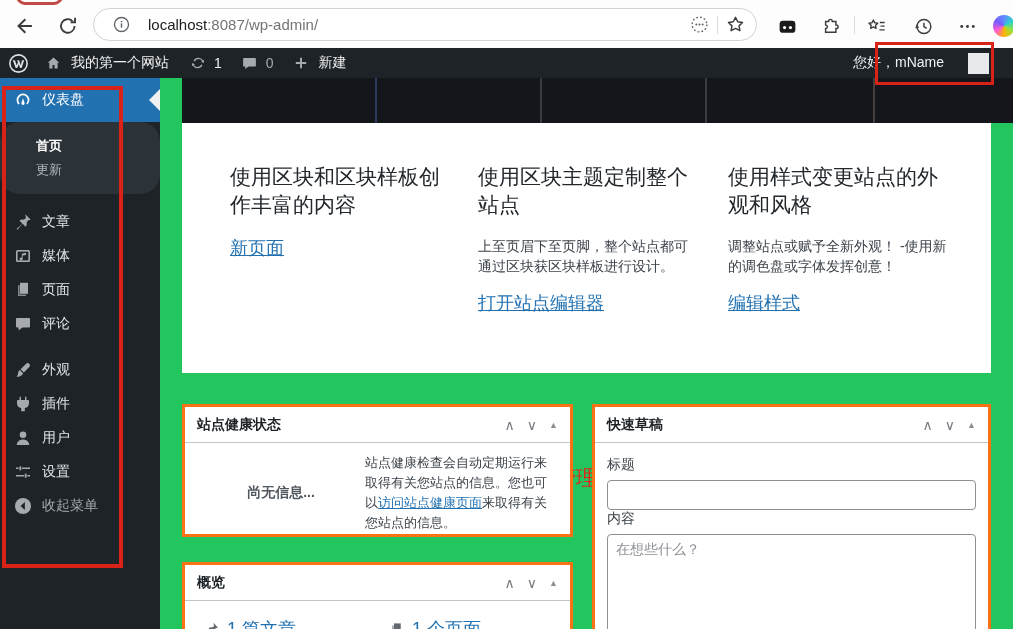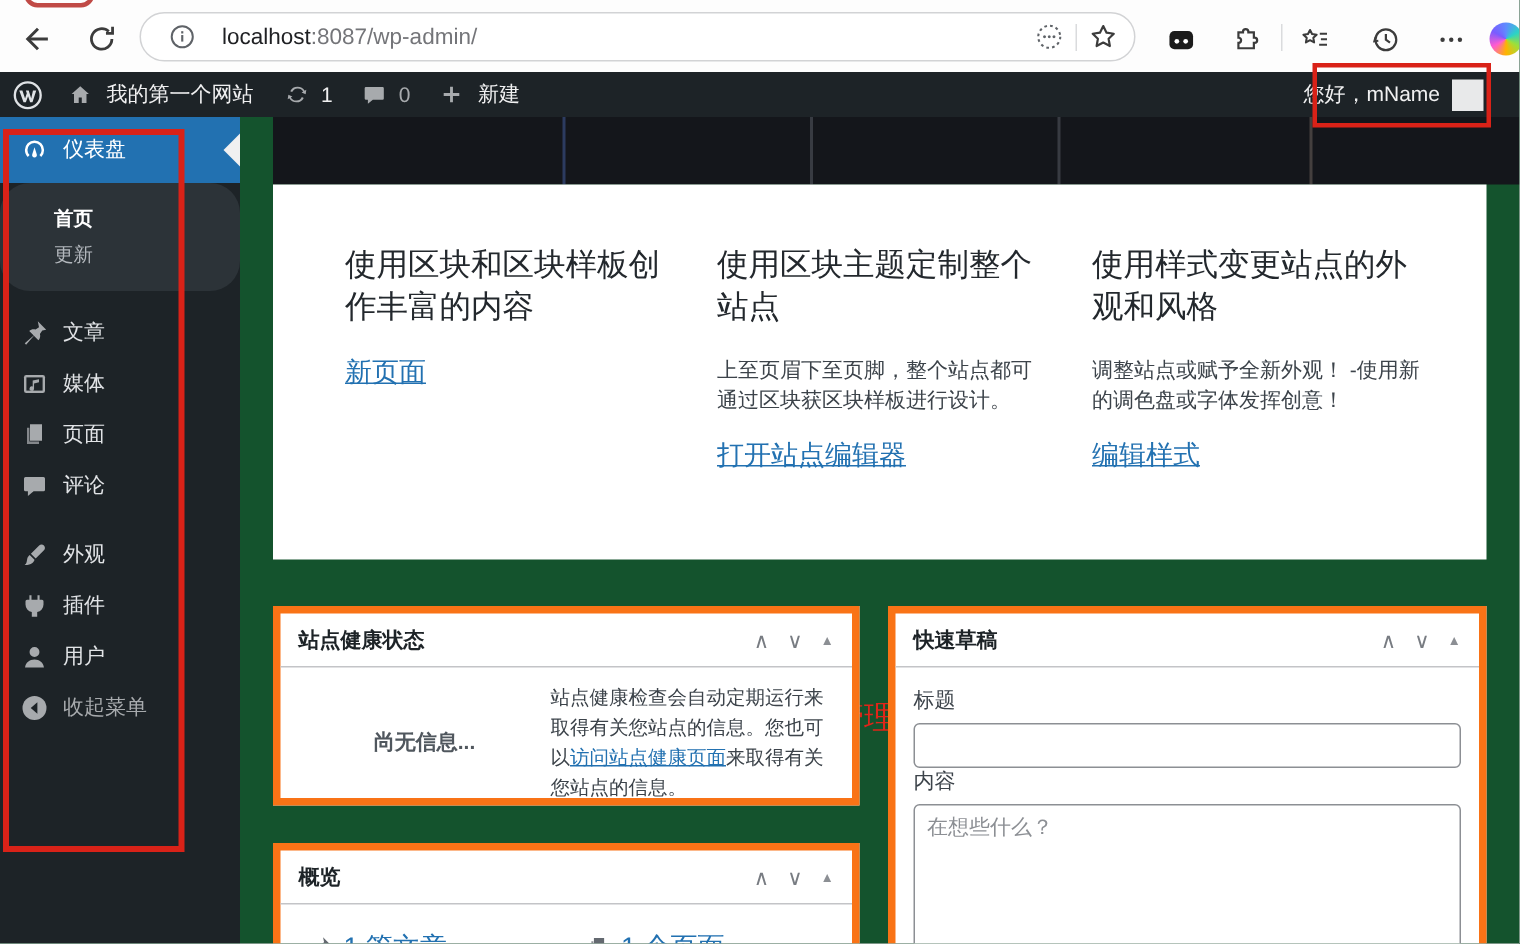--- a/index.html
+++ b/index.html
@@ -1,19 +1,19 @@
 <!DOCTYPE html>
 <html><head>
 <meta charset="utf-8">
 <style>
   * { margin:0; padding:0; box-sizing:border-box; }
   html,body { background:#ccc; }
   .screen {
     position:relative; width:1013px; height:629px; overflow:hidden;
-    background:#14532d; font-family:"Liberation Sans", sans-serif;
+    background:#22c55e; font-family:"Liberation Sans", sans-serif;
   }
   svg { display:block; }
 
   
   .browser { position:absolute; left:0; top:0; width:1013px; height:48px; background:#fdfdfd; z-index:5; }
   .red-tab { position:absolute; left:16px; top:-15px; width:47px; height:20px; border:3px solid #c04a46; border-radius:9px; }
   .nav-btn { position:absolute; top:13px; width:26px; height:26px; display:flex; align-items:center; justify-content:center; cursor:pointer; }
   .nav-back { left:11px; } .nav-reload { left:55px; }
   .pill { position:absolute; left:93px; top:8px; width:664px; height:33px; background:#fff; border:1px solid #d2d3d5; border-radius:17px; display:flex; align-items:center; padding:0 10px; }
   .pill .info { margin-left:8px; }
@@ -25,21 +25,21 @@
   .tdiv { position:absolute; top:16px; left:854px; width:1px; height:18px; background:#dadbdd; }
   .copilot { position:absolute; left:993px; top:15px; width:22px; height:22px; border-radius:50%;
     background:conic-gradient(#5f8bff,#2bd3c6,#9ce03a,#ffb300,#ff5bd1,#7a5cff,#5f8bff); }
 
   
   .adminbar { position:absolute; left:0; top:48px; width:1013px; height:30px; background:#1d2327; color:#f0f0f1; display:flex; align-items:center; font-size:14px; z-index:4; }
   .ab-left { display:flex; align-items:center; padding-left:8px; }
   .ab-item { display:flex; align-items:center; cursor:pointer; }
   .ab-count { margin-left:5px; color:#f0f0f1; }
   .ab-count.dim { color:#a7aaad; }
-  .ab-right { margin-left:auto; display:flex; align-items:center; gap:8px; padding-right:24px; cursor:pointer; }
+  .ab-right { margin-left:auto; display:flex; align-items:center; gap:24px; padding-right:24px; cursor:pointer; }
   .avatar { width:21px; height:21px; background:#e8e9ea; }
 
   
   .sidebar { position:absolute; left:0; top:78px; width:160px; height:551px; background:#1d2327; z-index:3; }
   .dash-item { position:relative; height:44px; background:#2271b1; color:#fff; display:flex; align-items:center; padding-left:13px; font-size:14px; cursor:pointer; }
   .dash-item .notch { position:absolute; right:0; top:50%; transform:translateY(-50%);
     width:0; height:0; border-top:11px solid transparent; border-bottom:11px solid transparent; border-right:11px solid #f0f0f1; }
   .icw { width:20px; height:20px; margin-right:9px; flex:0 0 20px; }
   .submenu { background:#2c3338; padding:12px 0;border-radius:20px; }
   .sub-item { height:24px; display:flex; align-items:center; padding-left:36px; font-size:13px; color:#b2b7bc; cursor:pointer; }
@@ -56,21 +56,21 @@
   .dark-band { position:absolute; left:182px; top:78px; width:831px; height:45px; background:#14161b; }
   .dark-band .vl { position:absolute; top:0; width:2px; height:45px; }
 
   .welcome { position:absolute; left:182px; top:123px; width:809px; height:250px; background:#fff; }
   .wcol { position:absolute; top:40px; width:222px; }
   .wcol h3 { font-size:21px; font-weight:400; color:#23282d; line-height:28px; margin-bottom:17px; }
   .wcol p { font-size:14px; color:#3c434a; line-height:20px; margin-bottom:15px; }
   a.blue { color:#2271b1; text-decoration:underline; font-size:18px; cursor:pointer; }
   .annotation { position:absolute; left:0; top:341px; width:100%; text-align:center; font-size:21px; color:#e02519; }
 
-  .widget { position:absolute; background:#fff; border:5px solid #f97316; }
+  .widget { position:absolute; background:#fff; border:3px solid #f97316; }
   .w-head { height:36px; display:flex; align-items:center; padding:0 12px; border-bottom:1px solid #c3c4c7; }
   .w-title { font-size:14px; font-weight:bold; color:#1d2327; }
   .w-arrows { margin-left:auto; display:flex; align-items:center; gap:12px; color:#787c82; font-size:14px; cursor:pointer; }
   .w-arrows .tri { font-size:9px; color:#8c8f94; }
 
   .sh-body { display:flex; padding:10px 12px; }
   .sh-status { width:168px; display:flex; align-items:center; justify-content:center; font-size:14px; font-weight:bold; color:#50575e; }
   .sh-desc { flex:1; font-size:13px; line-height:20px; color:#3c434a; }
   .sh-desc a { font-size:13px; }
 
@@ -287,20 +287,30 @@
         <span>插件</span>
       </div>
       <div class="menu-item">
         <span class="icw">
           <svg width="20" height="20" viewBox="0 0 20 20">
               <path fill="#a7aaad" d="M10 3.4A3.3 3.3 0 1 1 10 10a3.3 3.3 0 0 1 0-6.6zM3.7 17c.3-3.3 3-5.4 6.3-5.4s6 2.1 6.3 5.4z"></path>
             </svg>
         </span>
         <span>用户</span>
       </div>
+      <div class="menu-item">
+        <span class="icw">
+          <svg width="20" height="20" viewBox="0 0 20 20">
+              <path fill="#a7aaad" d="M3 5.6h14v1.5H3zM3 12.9h14v1.5H3z"></path>
+              <rect x="6" y="4" width="2.6" height="4.7" rx=".5" fill="#a7aaad" stroke="#1d2327" stroke-width=".8"></rect>
+              <rect x="11.4" y="11.3" width="2.6" height="4.7" rx=".5" fill="#a7aaad" stroke="#1d2327" stroke-width=".8"></rect>
+            </svg>
+        </span>
+        <span>设置</span>
+      </div>
       <div class="menu-item dim">
         <span class="icw">
           <svg width="20" height="20" viewBox="0 0 20 20">
               <circle cx="10" cy="10" r="8" fill="#a7aaad"></circle>
               <path d="M11.9 6.1v7.8L7.5 10z" fill="#1d2327"></path>
             </svg>
         </span>
         <span>收起菜单</span>
       </div>
     </div>

